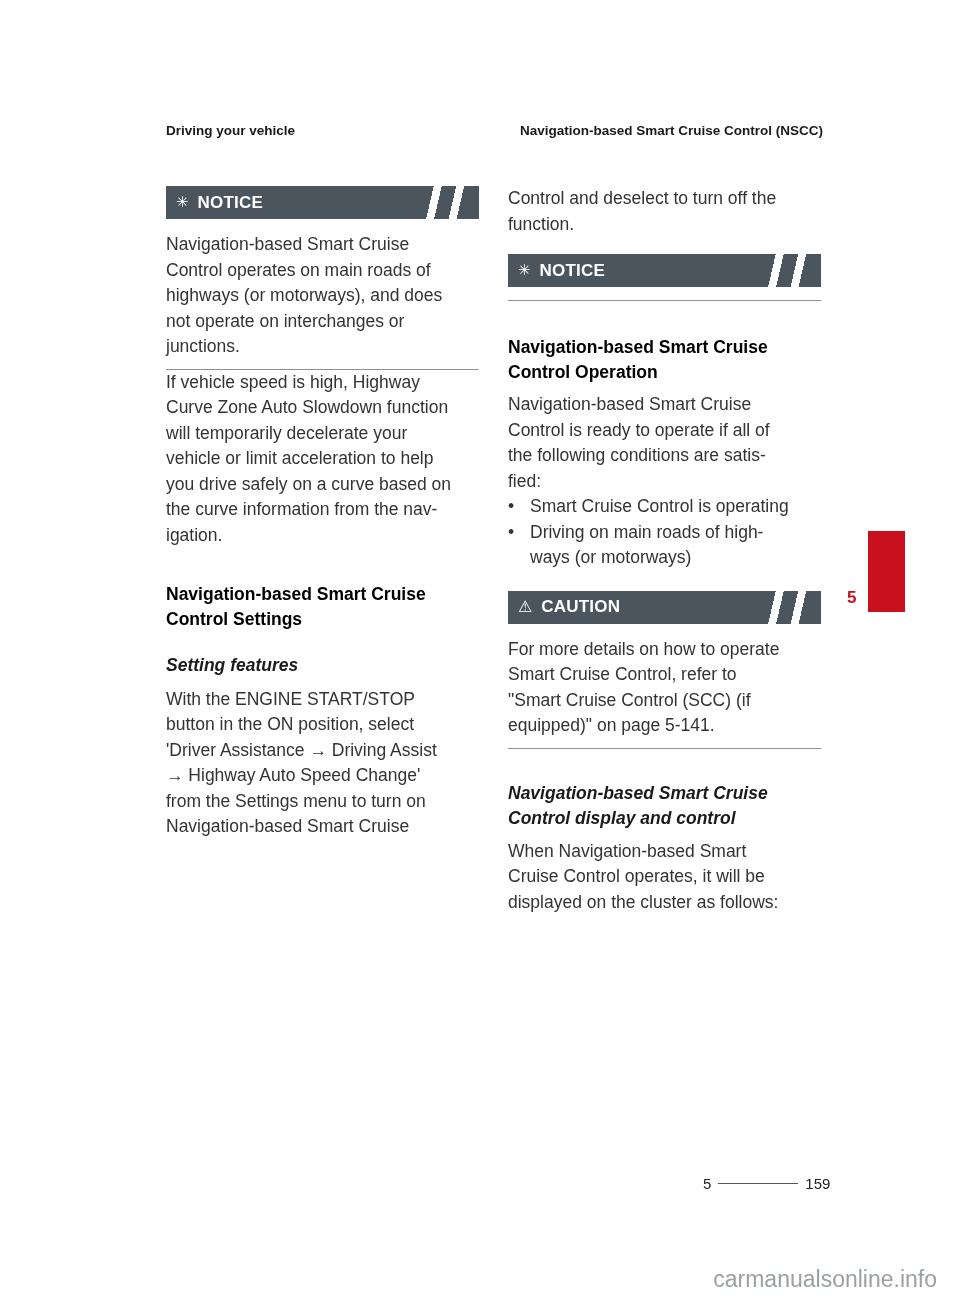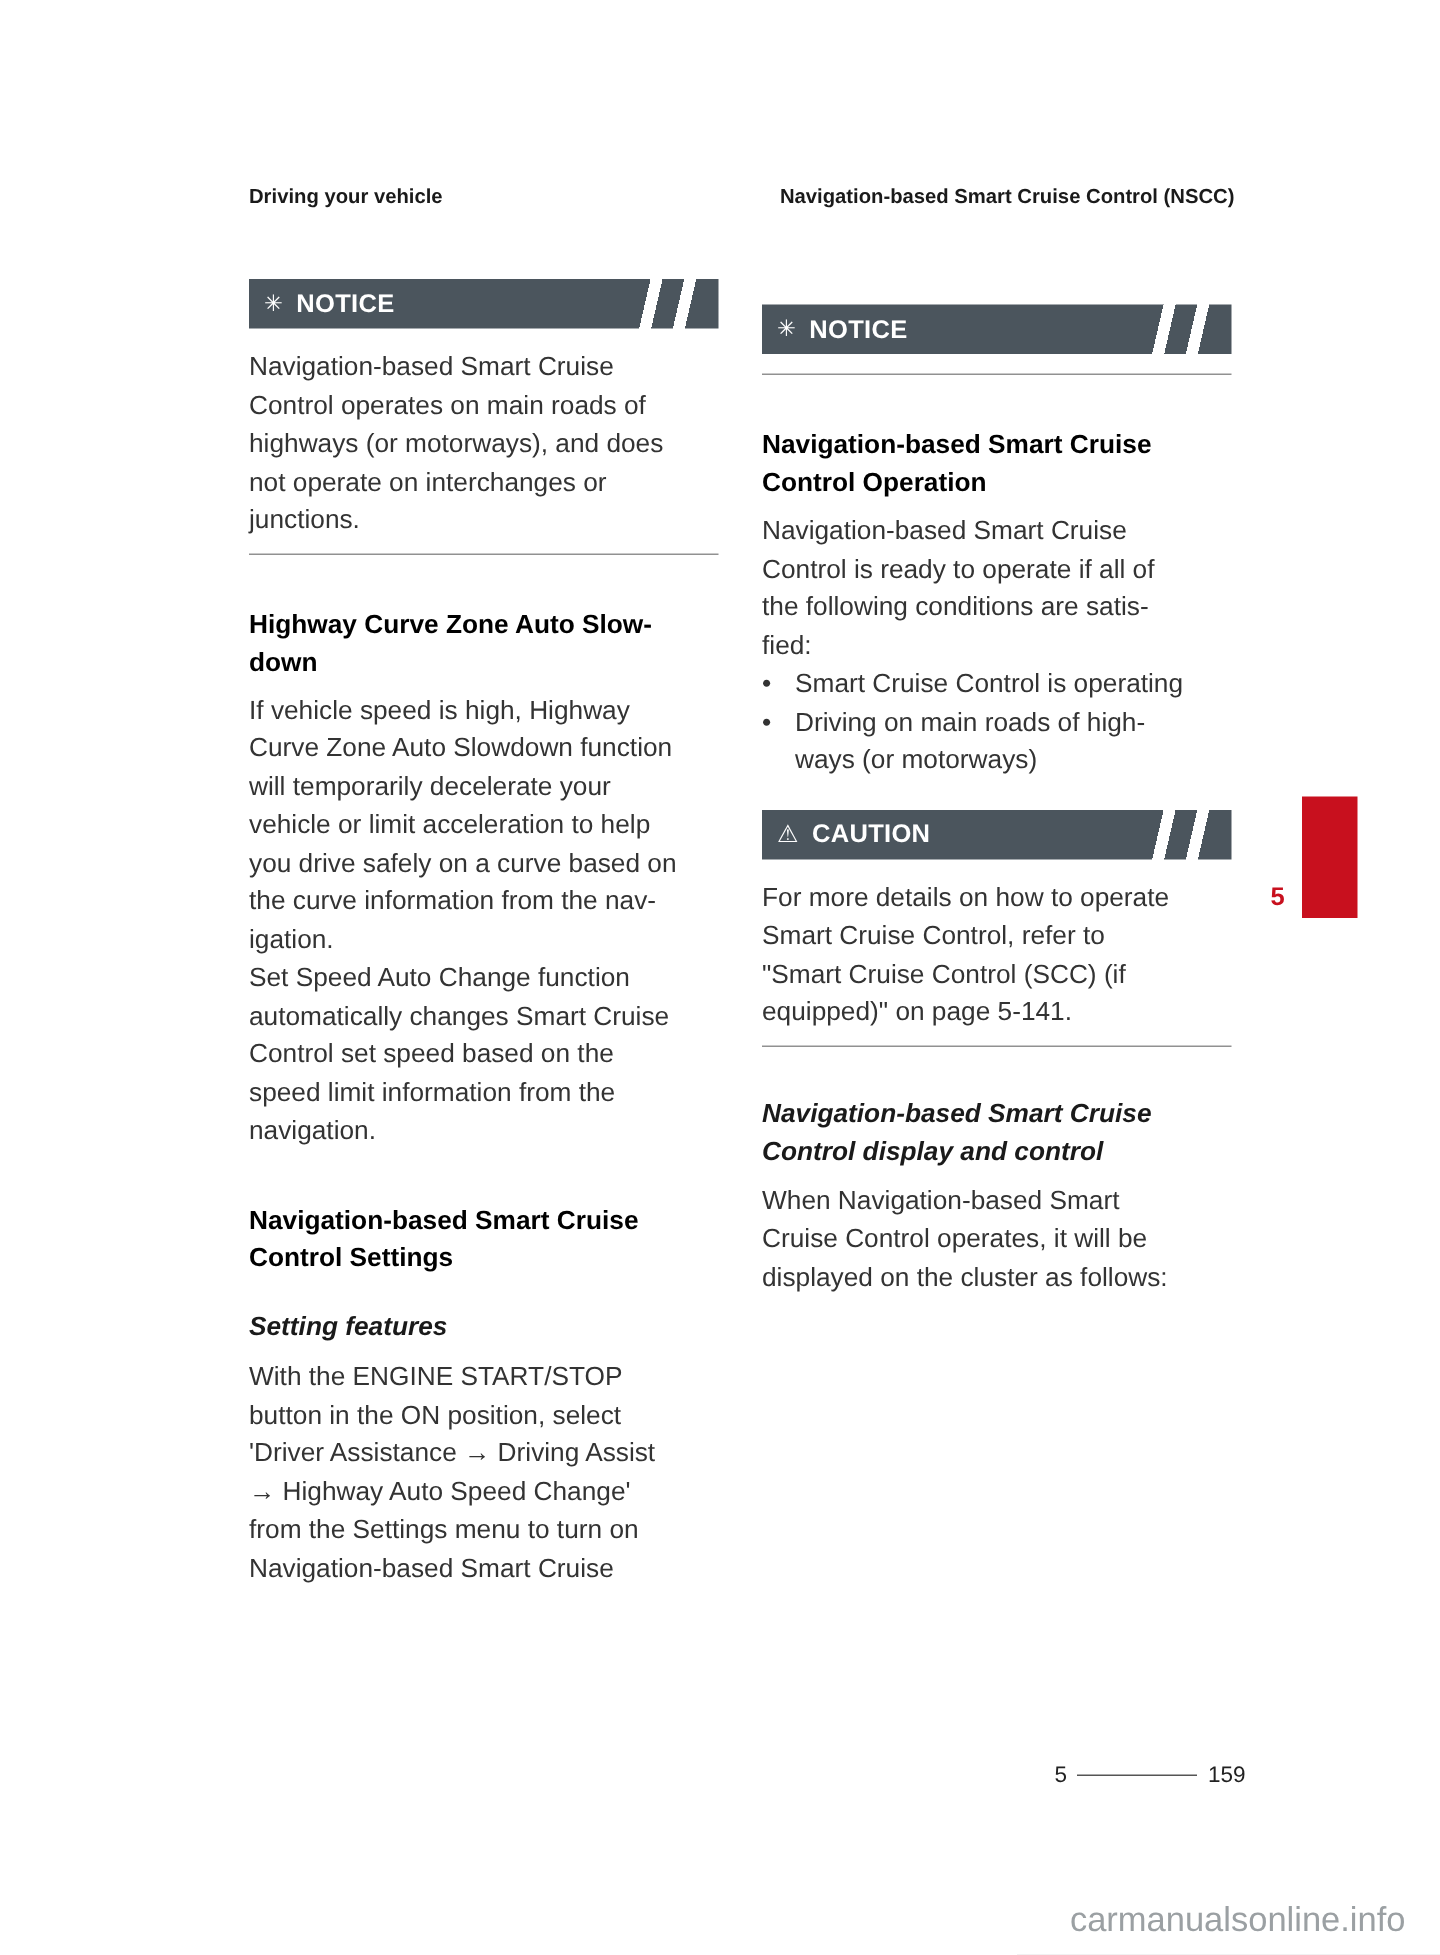--- a/index.html
+++ b/index.html
@@ -101,50 +101,45 @@
       <span class="alert-icon">✳</span>
       <span class="alert-label">NOTICE</span>
     </div>
     <p class="body">Navigation-based Smart Cruise
 Control operates on main roads of
 highways (or motorways), and does
 not operate on interchanges or
 junctions.</p>
     <div class="rule"></div>
 
-    <h2 class="h2">Highway Curve Zone Auto Slow-
-down</h2>
     <p class="body">If vehicle speed is high, Highway
 Curve Zone Auto Slowdown function
 will temporarily decelerate your
 vehicle or limit acceleration to help
 you drive safely on a curve based on
 the curve information from the nav-
 igation.</p>
 
-    <p class="body">Set Speed Auto Change function
-automatically changes Smart Cruise
-Control set speed based on the
-speed limit information from the
-navigation.</p>
 
     <h2 class="h2">Navigation-based Smart Cruise
 Control Settings</h2>
     <div class="h3">Setting features</div>
     <p class="body">With the ENGINE START/STOP
 button in the ON position, select
 'Driver Assistance → Driving Assist
 → Highway Auto Speed Change'
 from the Settings menu to turn on
 Navigation-based Smart Cruise</p>
 
   </div>
 
   <div class="col col-right">
 
+    <p class="body mt-para">Control and deselect to turn off the
+function.</p>
 
     <div class="alert notice mt">
       <span class="alert-icon">✳</span>
       <span class="alert-label">NOTICE</span>
     </div>
     <div class="rule"></div>
 
     <h2 class="h2">Navigation-based Smart Cruise
 Control Operation</h2>
     <p class="body">Navigation-based Smart Cruise

